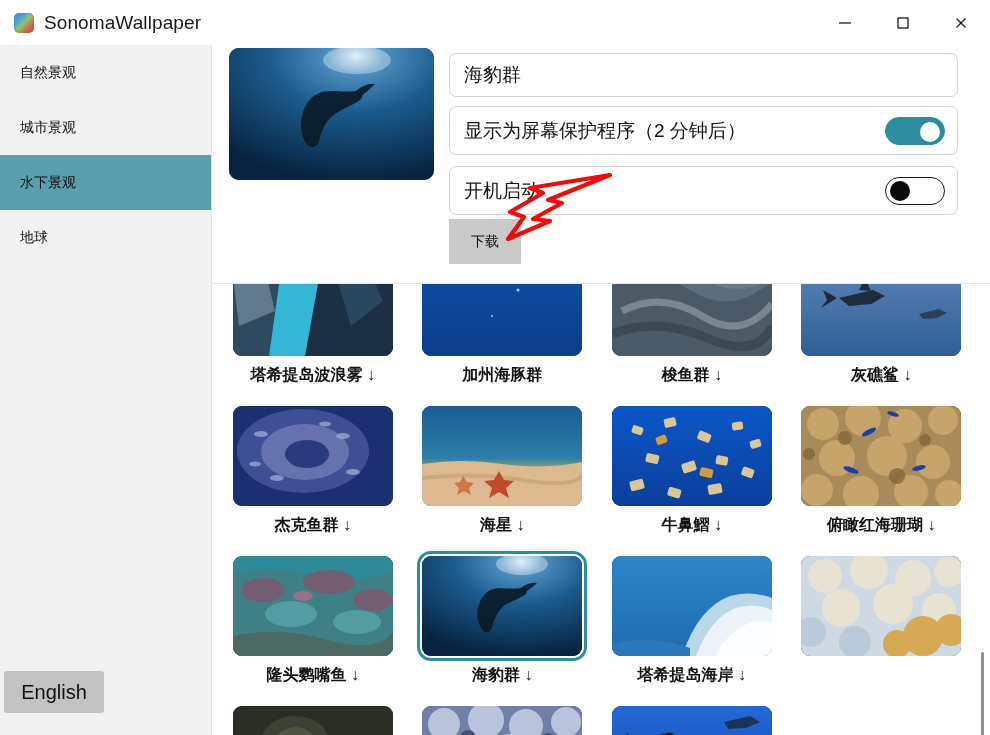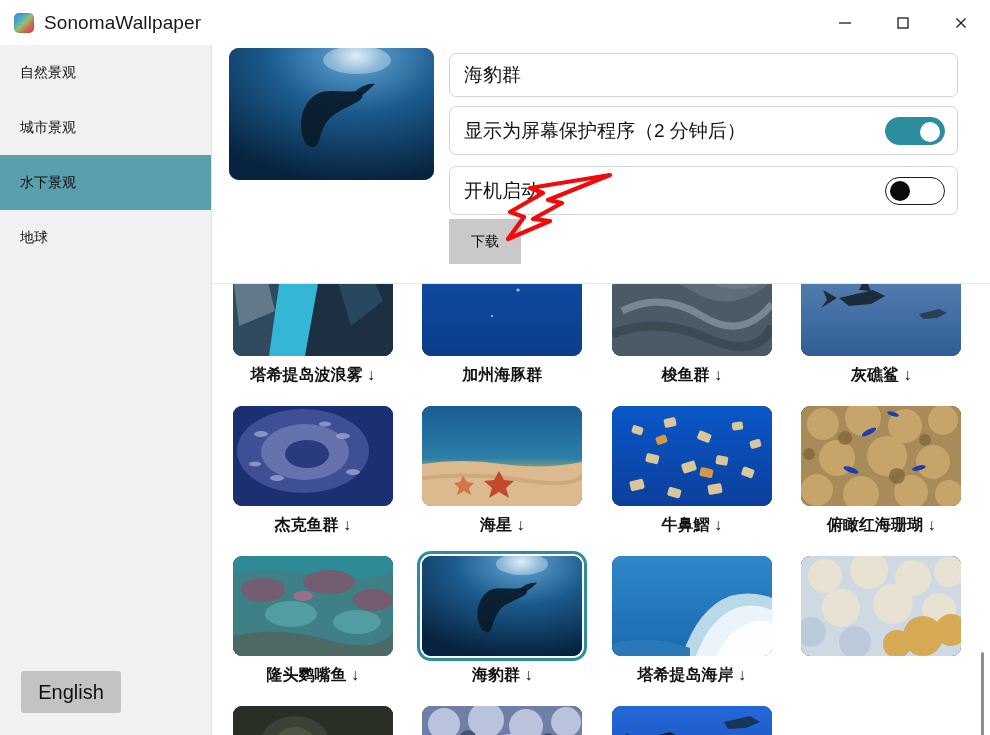--- a/index.html
+++ b/index.html
@@ -60,21 +60,21 @@
     color: #121212;
     cursor: default;
     white-space: nowrap;
   }
   .side-item.active {
     background: #5a9fae;
     color: #0e0e0e;
   }
 
   #lang-btn {
-    position: absolute; left: 21px; top: 626px;
+    position: absolute; left: 4px; top: 626px;
     width: 100px; height: 42px;
     background: #c3c3c3;
     border: none; border-radius: 3px;
     font-family: "Liberation Sans", sans-serif;
     font-size: 20px;
     color: #101010;
     cursor: pointer;
     text-align: center;
   }
 

